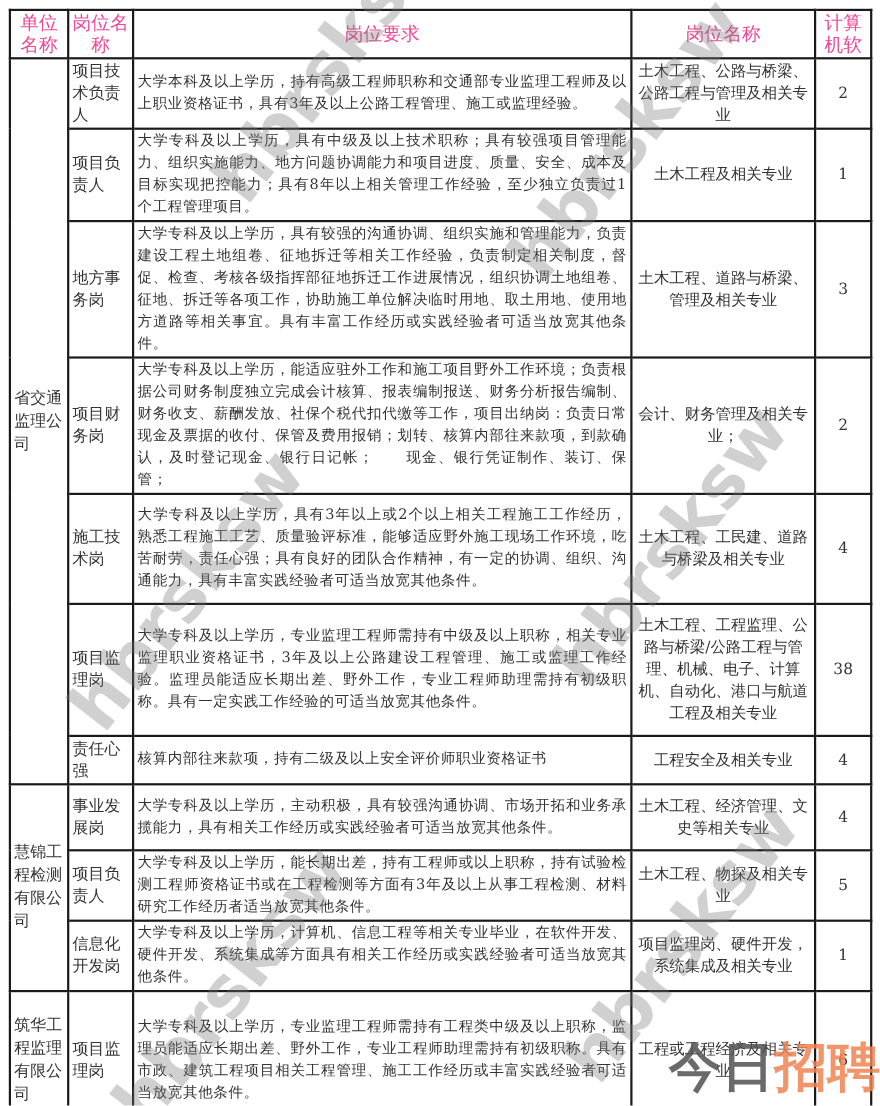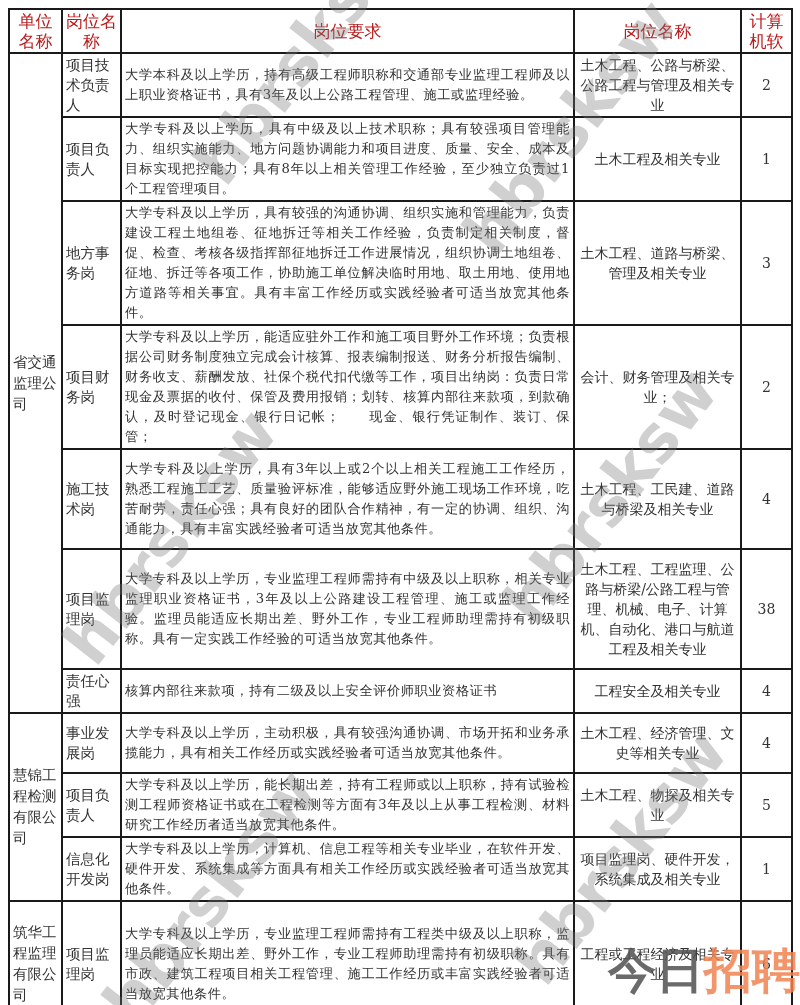--- a/index.html
+++ b/index.html
@@ -1,21 +1,21 @@
 <!DOCTYPE html>
 <html><head>
 <meta charset="utf-8">
 <style>
   html, body { margin: 0; padding: 0; background: #ffffff; }
   body { width: 800px; height: 1005px; position: relative; overflow: hidden;
          font-family: "DejaVu Serif", "Liberation Serif", serif; color: #333; }
   table.jobs { position: absolute; left: 8px; top: 8px; border-collapse: collapse;
                table-layout: fixed; width: 783px; }
   table.jobs td, table.jobs th { border: 2px solid #1a1a1a; padding: 1px 3px; vertical-align: middle; }
-  th { font-weight: normal; font-size: 17px; line-height: 20px; text-align: center; color: #b91c1c; }
+  th { font-weight: normal; font-size: 17px; line-height: 20px; text-align: center; color: #ec4899; }
   td { font-size: 13.2px; line-height: 20px; }
   .c-unit { width: 47px; text-align: left; font-size: 14.5px; line-height: 21px; }
   .c-pos  { width: 52px; text-align: left; font-size: 14.5px; line-height: 20px; }
   .c-req  { width: 446px; text-align: justify; letter-spacing: 0.6px; }
   .c-major{ width: 160px; text-align: center; font-size: 14px; line-height: 20px; }
   .c-num  { width: 44px; text-align: center; font-size: 14px; }
   .wm { position: absolute; color: rgba(120,120,120,0.35); font-family: "DejaVu Sans", sans-serif;
         font-size: 64px; font-weight: bold; transform: rotate(-52deg); pointer-events: none; }
   .logo { position: absolute; right: 0; bottom: 0px; font-family: "DejaVu Sans", sans-serif;
           font-weight: bold; font-size: 48px; line-height: 70px; pointer-events: none; }

